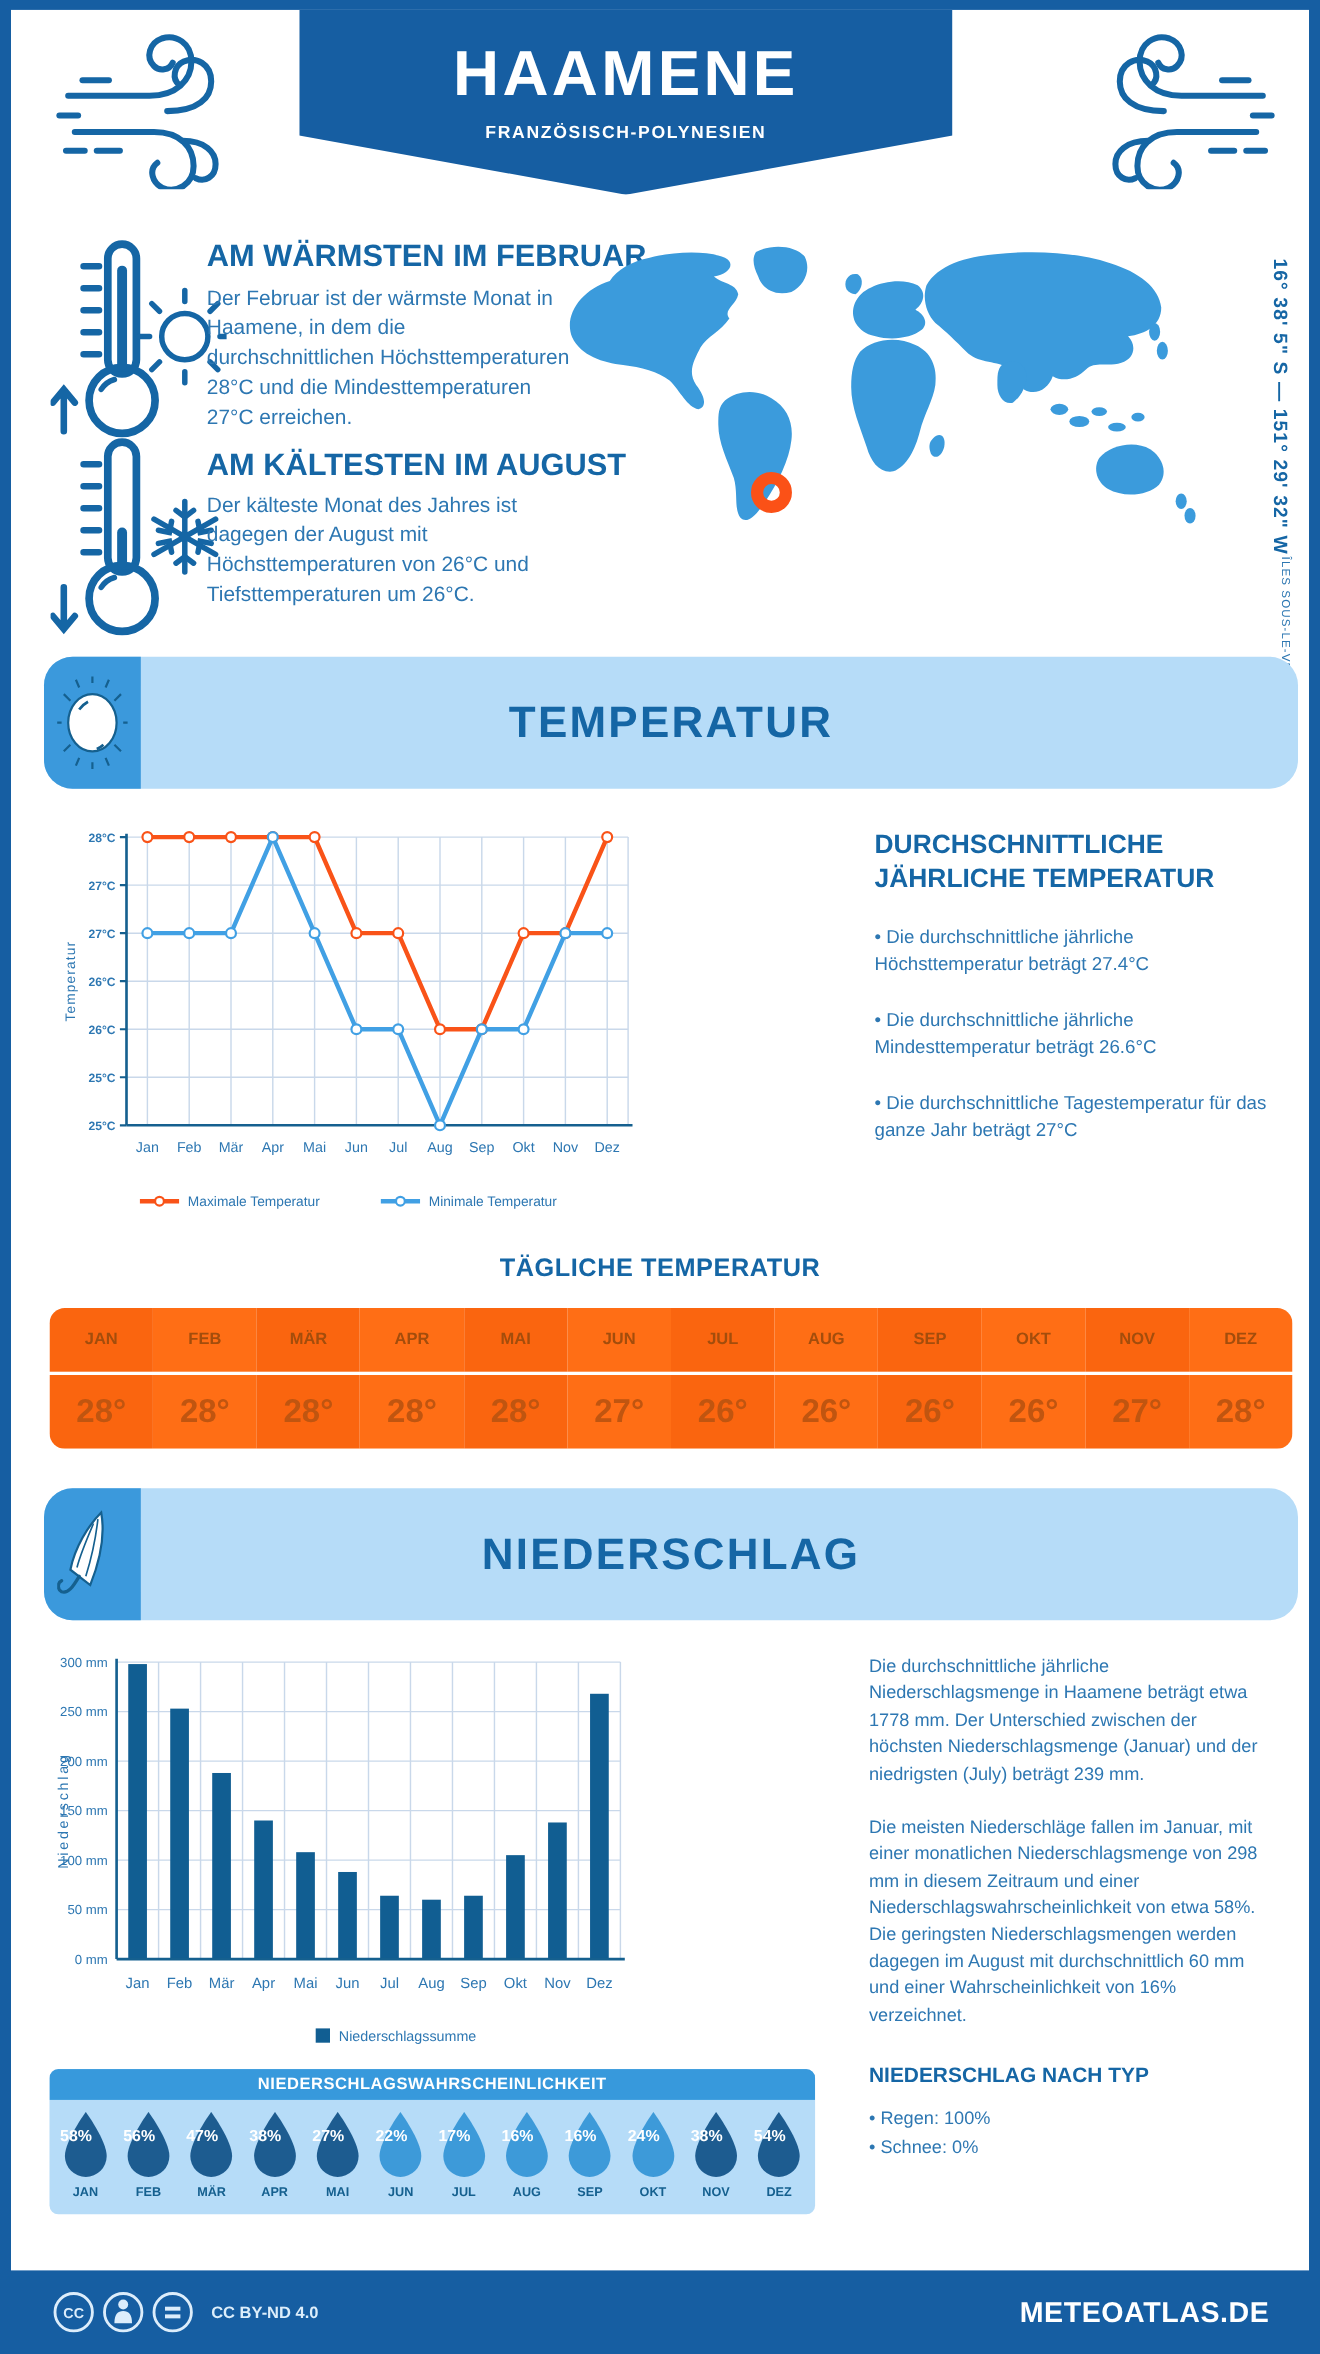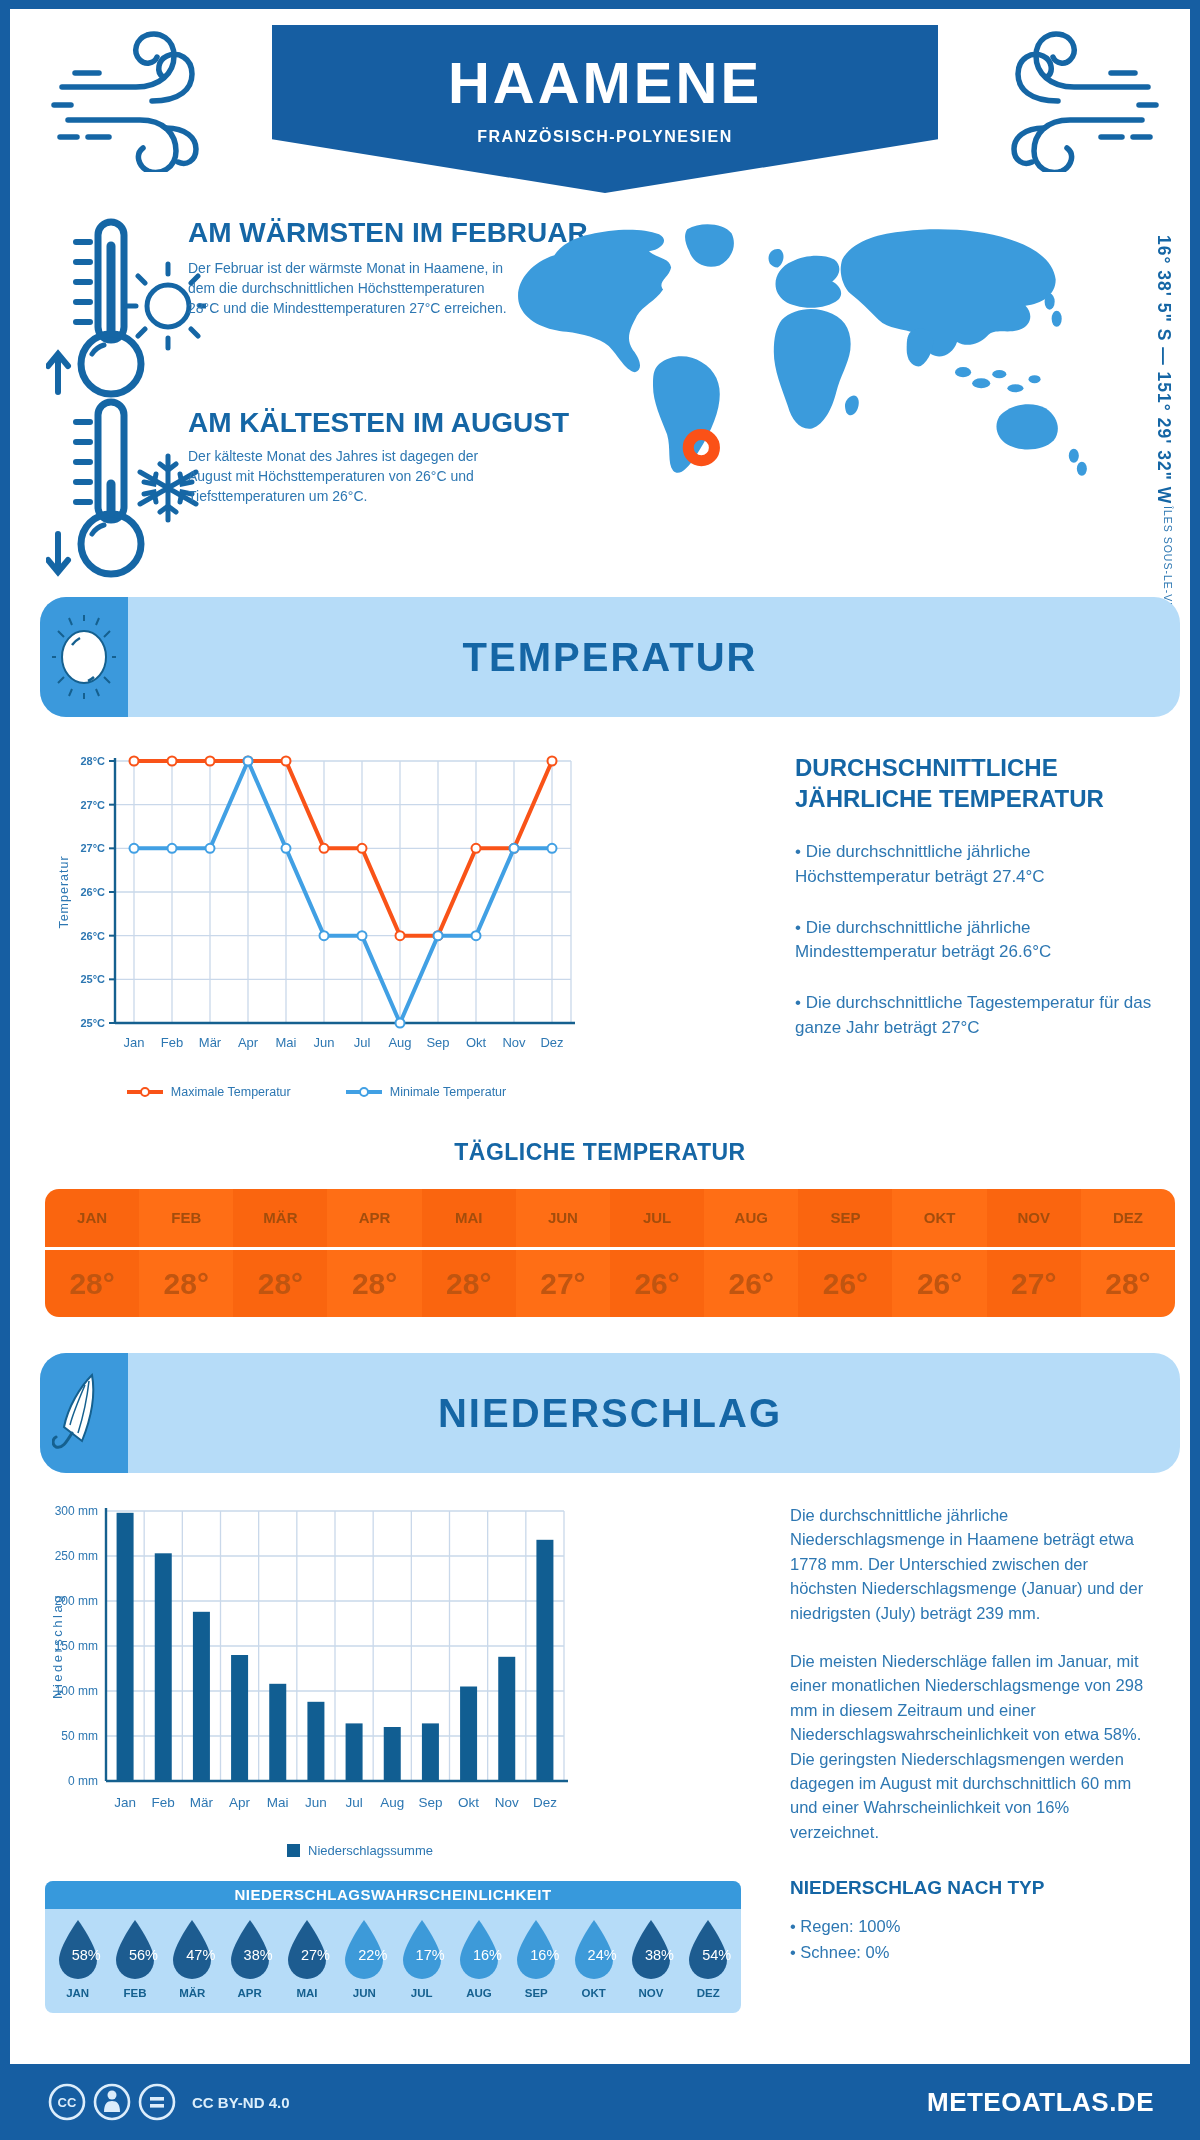--- a/index.html
+++ b/index.html
@@ -1,32 +1,32 @@
 <!DOCTYPE html>
 <html><head>
 <meta charset="utf-8">
 <style>
   html,body{margin:0;padding:0;background:#fff;}
   .page{position:relative;width:1200px;height:2140px;background:#fff;overflow:hidden;
         font-family:"Liberation Sans",sans-serif;
         border-left:10px solid #165ea2;border-right:10px solid #165ea2;border-top:9px solid #165ea2;
         box-sizing:border-box;}
   
-  .header-banner{position:absolute;left:262px;top:16px;width:666px;height:168px;background:#165ea2;
+  .header-banner{position:absolute;left:262px;top:0;width:594px;height:168px;background:#165ea2;
         clip-path:polygon(0 0,100% 0,100% 68%,50% 100%,0 68%);}
   .page-title{position:absolute;left:0;right:0;top:24px;text-align:center;color:#fff;
         font-size:58px;font-weight:700;letter-spacing:3px;}
   .page-subtitle{position:absolute;left:0;right:0;top:103px;text-align:center;color:#fff;
         font-size:16px;font-weight:700;letter-spacing:1.5px;}
   .wind{position:absolute;top:18px;width:185px;height:145px;}
   .wind.left{left:38px;} .wind.right{right:28px;transform:scaleX(-1);}
   
   .fact-icon{position:absolute;left:36px;width:160px;height:190px;}
   .fact-head{position:absolute;left:178px;width:420px;color:#1566a5;font-size:28px;font-weight:700;}
-  .fact-text{position:absolute;left:178px;width:330px;color:#2d77b2;font-size:14px;line-height:1.42;}
+  .fact-text{position:absolute;left:178px;width:330px;color:#2d77b2;font-size:19px;line-height:1.42;}
   
   .map-wrap{position:absolute;left:478px;top:192px;width:628px;height:302px;}
   .coords{position:absolute;right:16px;top:226px;height:420px;writing-mode:vertical-rl;display:flex;}
   .coords-main{color:#1566a5;font-size:17.5px;font-weight:700;letter-spacing:1px;}
   .coords-sub{color:#2d77b2;font-size:10.5px;letter-spacing:1px;margin-top:2px;}
   
   .sec-banner{position:absolute;left:30px;width:1140px;height:120px;background:#b6dcf8;border-radius:26px;}
   .sec-banner .cap{position:absolute;left:0;top:0;width:88px;height:120px;background:#3b99dc;
         border-radius:26px 0 0 26px;}
   .sec-banner .cap svg{position:absolute;left:12px;top:18px;}
@@ -61,22 +61,22 @@
   .ptype-head{color:#1566a5;font-size:19px;font-weight:700;margin:30px 0 12px 0;}
   .ptype-item{font-size:16.5px;line-height:1.55;}
   
   .prob-panel{position:absolute;left:35px;top:1872px;width:696px;border-radius:8px;overflow:hidden;
         background:#b6dcf8;}
   .prob-head{height:28px;line-height:28px;background:#3799dc;color:#fff;text-align:center;
         font-size:15px;font-weight:700;letter-spacing:.5px;}
   .drops{display:flex;padding:10px 4px 14px 4px;}
   .drop-cell{flex:1;text-align:center;}
   .drop-wrap{position:relative;width:46px;height:62px;margin:0 auto;}
-  .drop-pct{position:absolute;left:0;right:0;top:28px;text-align:right;color:#fff;
-        font-weight:400;font-size:14.5px;}
+  .drop-pct{position:absolute;left:0;right:0;top:15px;text-align:left;color:#fff;
+        font-weight:700;font-size:14.5px;}
   .drop-month{margin-top:6px;font-size:11.5px;font-weight:700;color:#15608f;}
   
   .footer{position:absolute;left:0;bottom:0;width:100%;height:76px;background:#165ea2;
         display:flex;align-items:center;justify-content:space-between;padding:0 36px;box-sizing:border-box;}
   .footer-left{display:flex;align-items:center;gap:14px;color:#dceefb;font-size:15px;font-weight:700;}
   .footer-site{color:#fff;font-size:26px;font-weight:700;letter-spacing:.5px;}
 </style>
 </head>
 <body>
 

